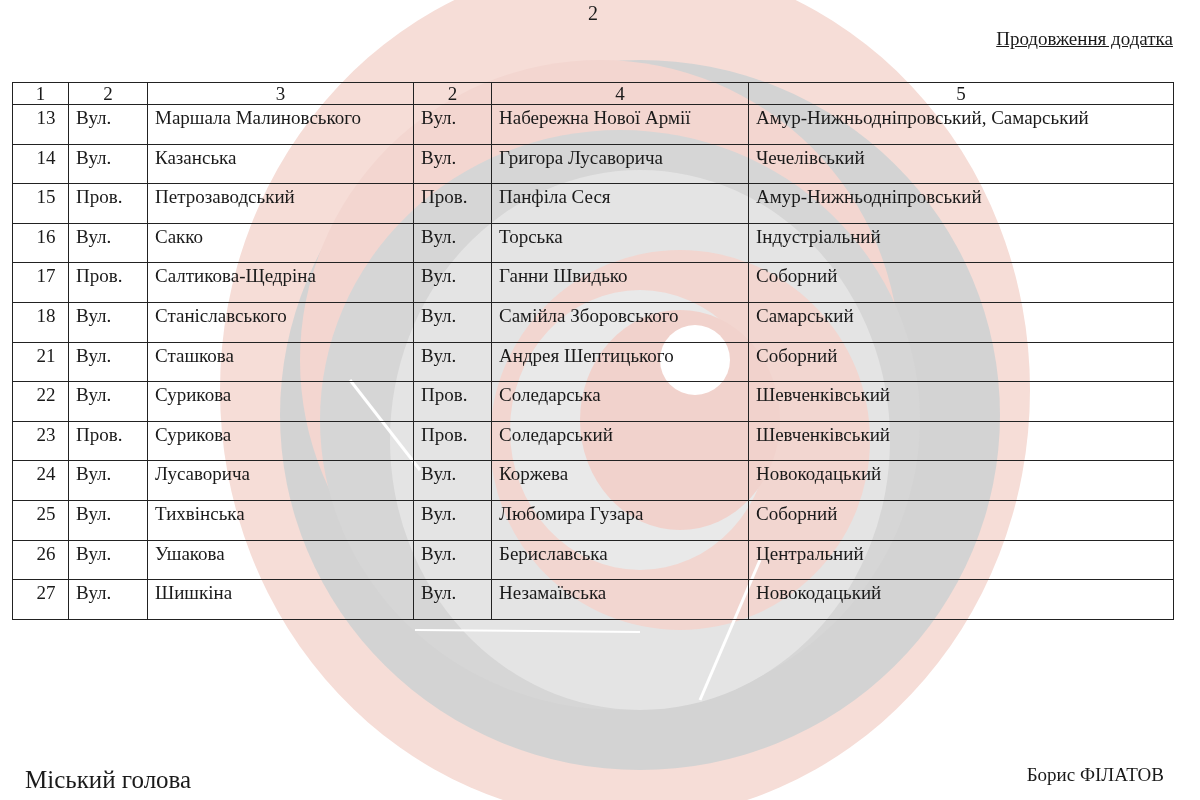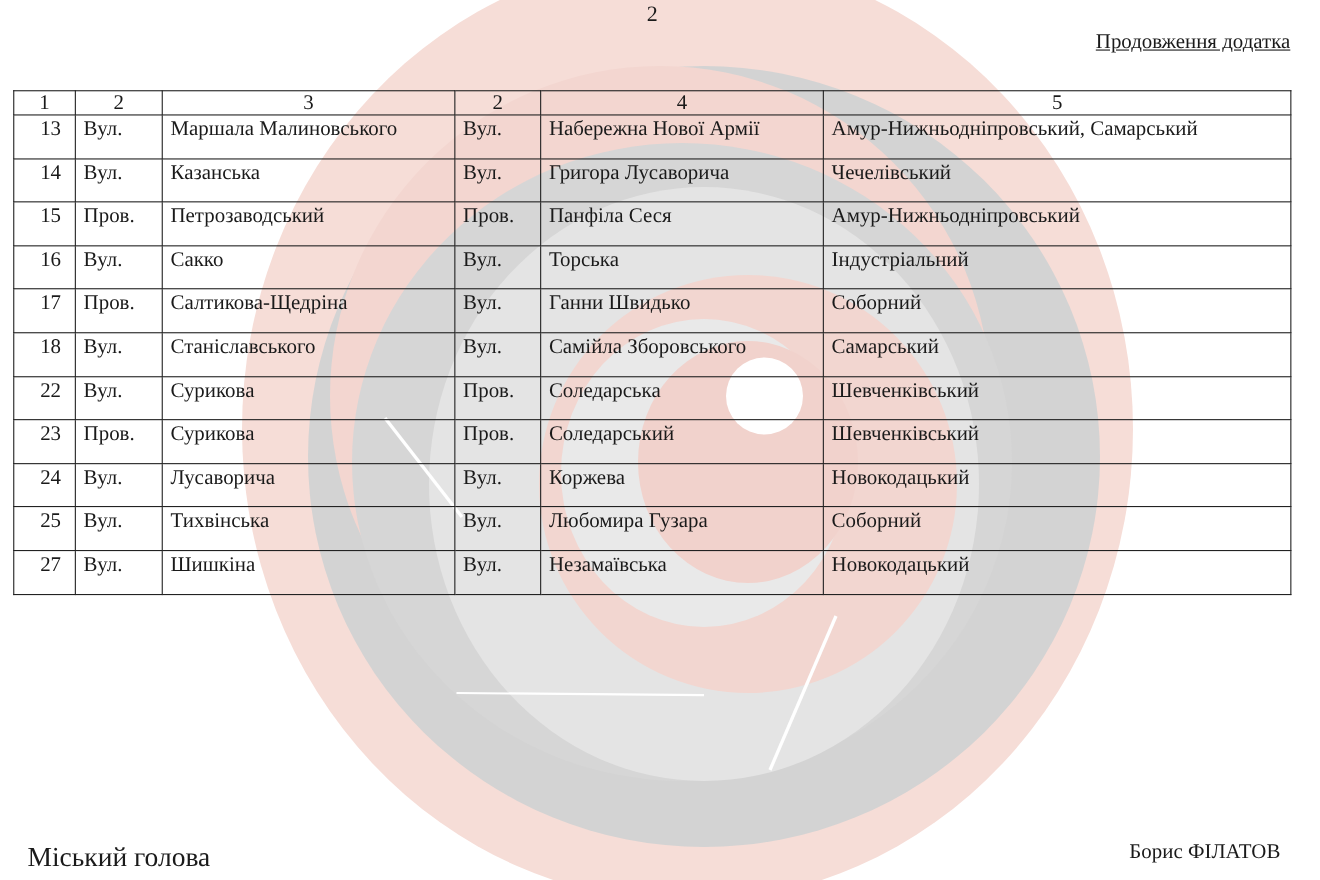--- a/index.html
+++ b/index.html
@@ -188,20 +188,28 @@
       </tr>
       <tr>
         <td class="num">18</td>
         <td>Вул.</td>
         <td>Станіславського</td>
         <td>Вул.</td>
         <td>Самійла Зборовського</td>
         <td>Самарський</td>
       </tr>
       <tr>
+        <td class="num">21</td>
+        <td>Вул.</td>
+        <td>Сташкова</td>
+        <td>Вул.</td>
+        <td>Андрея Шептицького</td>
+        <td>Соборний</td>
+      </tr>
+      <tr>
         <td class="num">22</td>
         <td>Вул.</td>
         <td>Сурикова</td>
         <td>Пров.</td>
         <td>Соледарська</td>
         <td>Шевченківський</td>
       </tr>
       <tr>
         <td class="num">23</td>
         <td>Пров.</td>
@@ -218,20 +226,28 @@
         <td>Коржева</td>
         <td>Новокодацький</td>
       </tr>
       <tr>
         <td class="num">25</td>
         <td>Вул.</td>
         <td>Тихвінська</td>
         <td>Вул.</td>
         <td>Любомира Гузара</td>
         <td>Соборний</td>
+      </tr>
+      <tr>
+        <td class="num">26</td>
+        <td>Вул.</td>
+        <td>Ушакова</td>
+        <td>Вул.</td>
+        <td>Бериславська</td>
+        <td>Центральний</td>
       </tr>
       <tr>
         <td class="num">27</td>
         <td>Вул.</td>
         <td>Шишкіна</td>
         <td>Вул.</td>
         <td>Незамаївська</td>
         <td>Новокодацький</td>
       </tr>
     </tbody>

